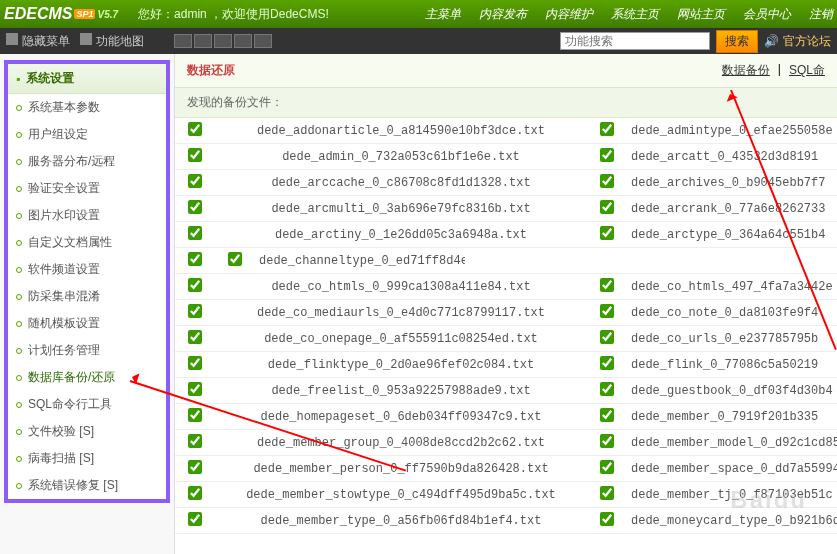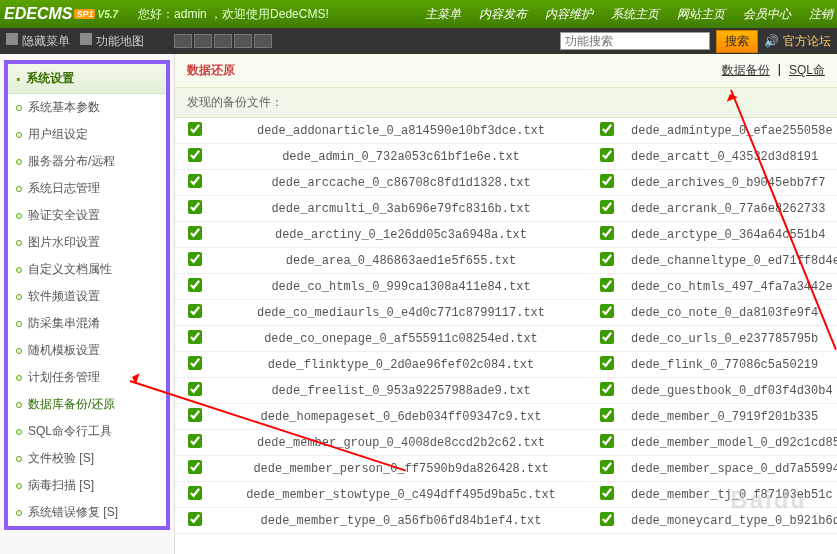--- a/index.html
+++ b/index.html
@@ -109,24 +109,20 @@
           <div class="side-item">
             <span class="side-bullet"></span>
             <span>用户组设定</span>
           </div>
           <div class="side-item">
             <span class="side-bullet"></span>
             <span>服务器分布/远程</span>
           </div>
           <div class="side-item">
             <span class="side-bullet"></span>
-            <span>系统日志管理</span>
-          </div>
-          <div class="side-item">
-            <span class="side-bullet"></span>
             <span>验证安全设置</span>
           </div>
           <div class="side-item">
             <span class="side-bullet"></span>
             <span>图片水印设置</span>
           </div>
           <div class="side-item">
             <span class="side-bullet"></span>
             <span>自定义文档属性</span>
           </div>
@@ -207,21 +203,20 @@
           <div class="file-cell-name2">dede_arcrank_0_77a6e8262733</div>
         </div>
         <div class="file-row">
           <div class="file-cell-cb"><input type="checkbox" checked="" style=""></div>
           <div class="file-cell-name">dede_arctiny_0_1e26dd05c3a6948a.txt</div>
           <div class="file-cell-cb2"><input type="checkbox" checked="" style=""></div>
           <div class="file-cell-name2">dede_arctype_0_364a64c551b4</div>
         </div>
         <div class="file-row">
           <div class="file-cell-cb"><input type="checkbox" checked="" style=""></div>
-          <div class="file-cell-name">dede_area_0_486863aed1e5f655.txt</div>
           <div class="file-cell-cb2"><input type="checkbox" checked="" style=""></div>
           <div class="file-cell-name2">dede_channeltype_0_ed71ff8d4e</div>
         </div>
         <div class="file-row">
           <div class="file-cell-cb"><input type="checkbox" checked="" style=""></div>
           <div class="file-cell-name">dede_co_htmls_0_999ca1308a411e84.txt</div>
           <div class="file-cell-cb2"><input type="checkbox" checked="" style=""></div>
           <div class="file-cell-name2">dede_co_htmls_497_4fa7a3442e</div>
         </div>
         <div class="file-row">

